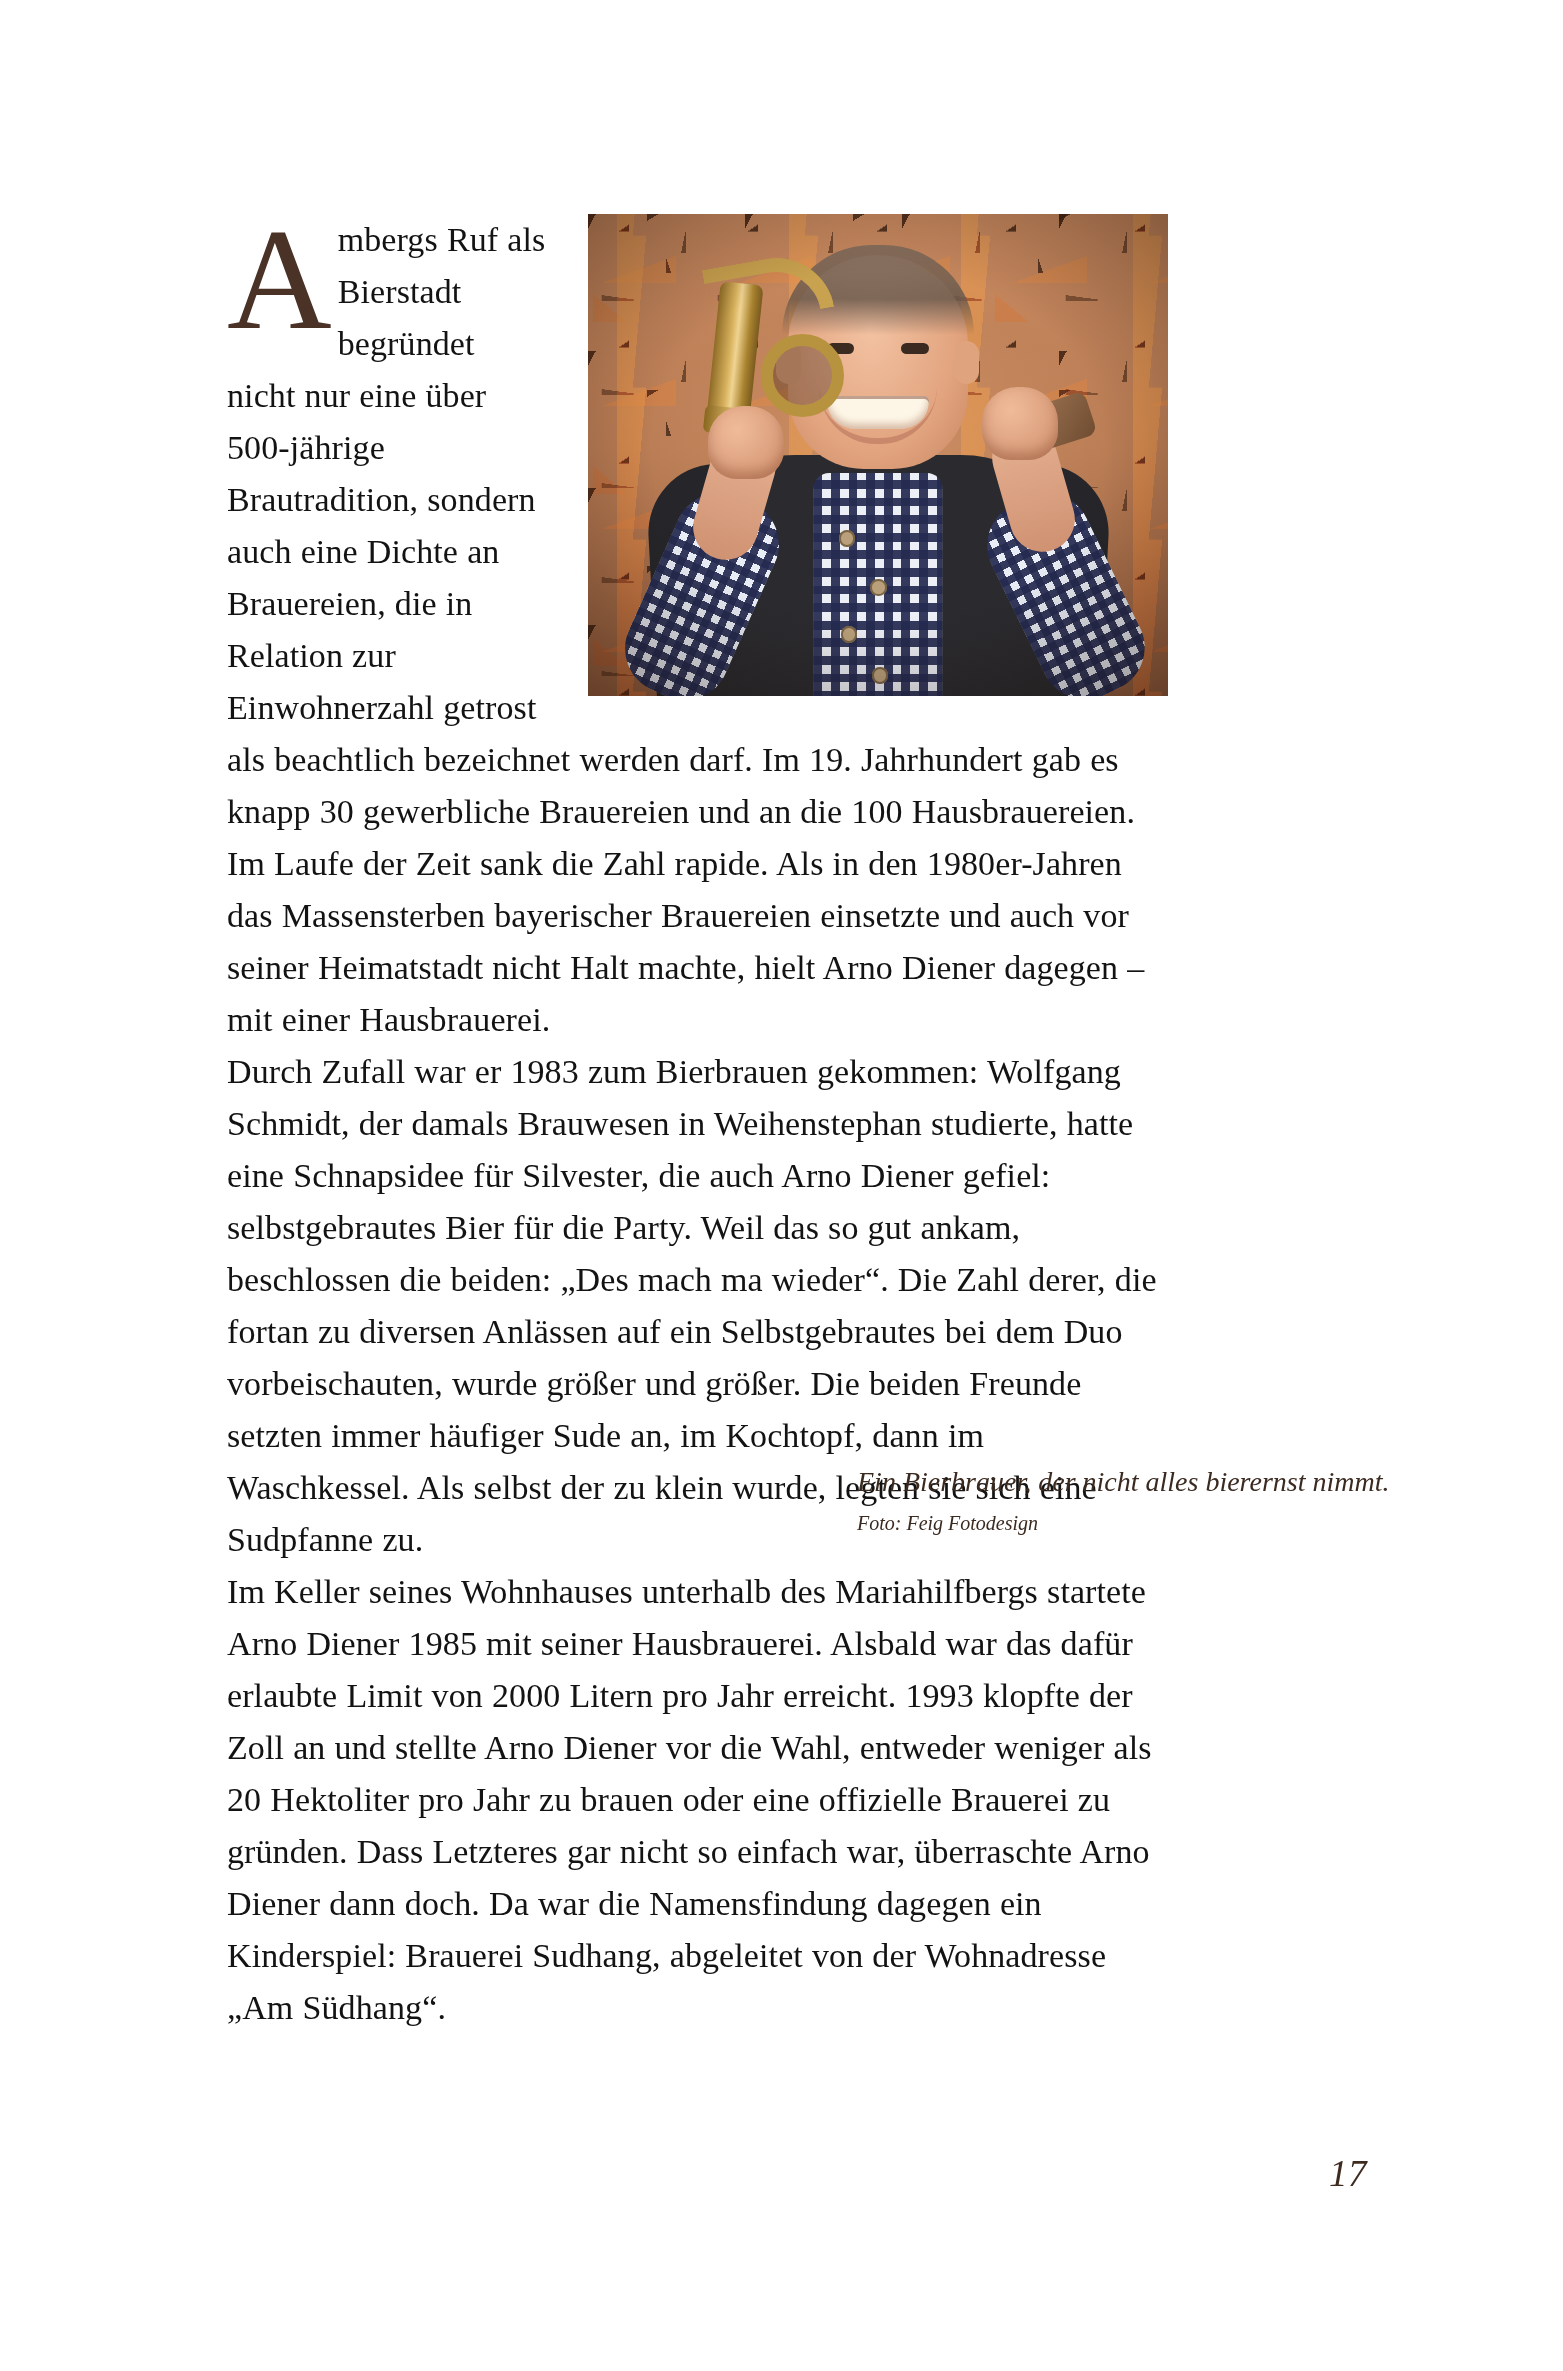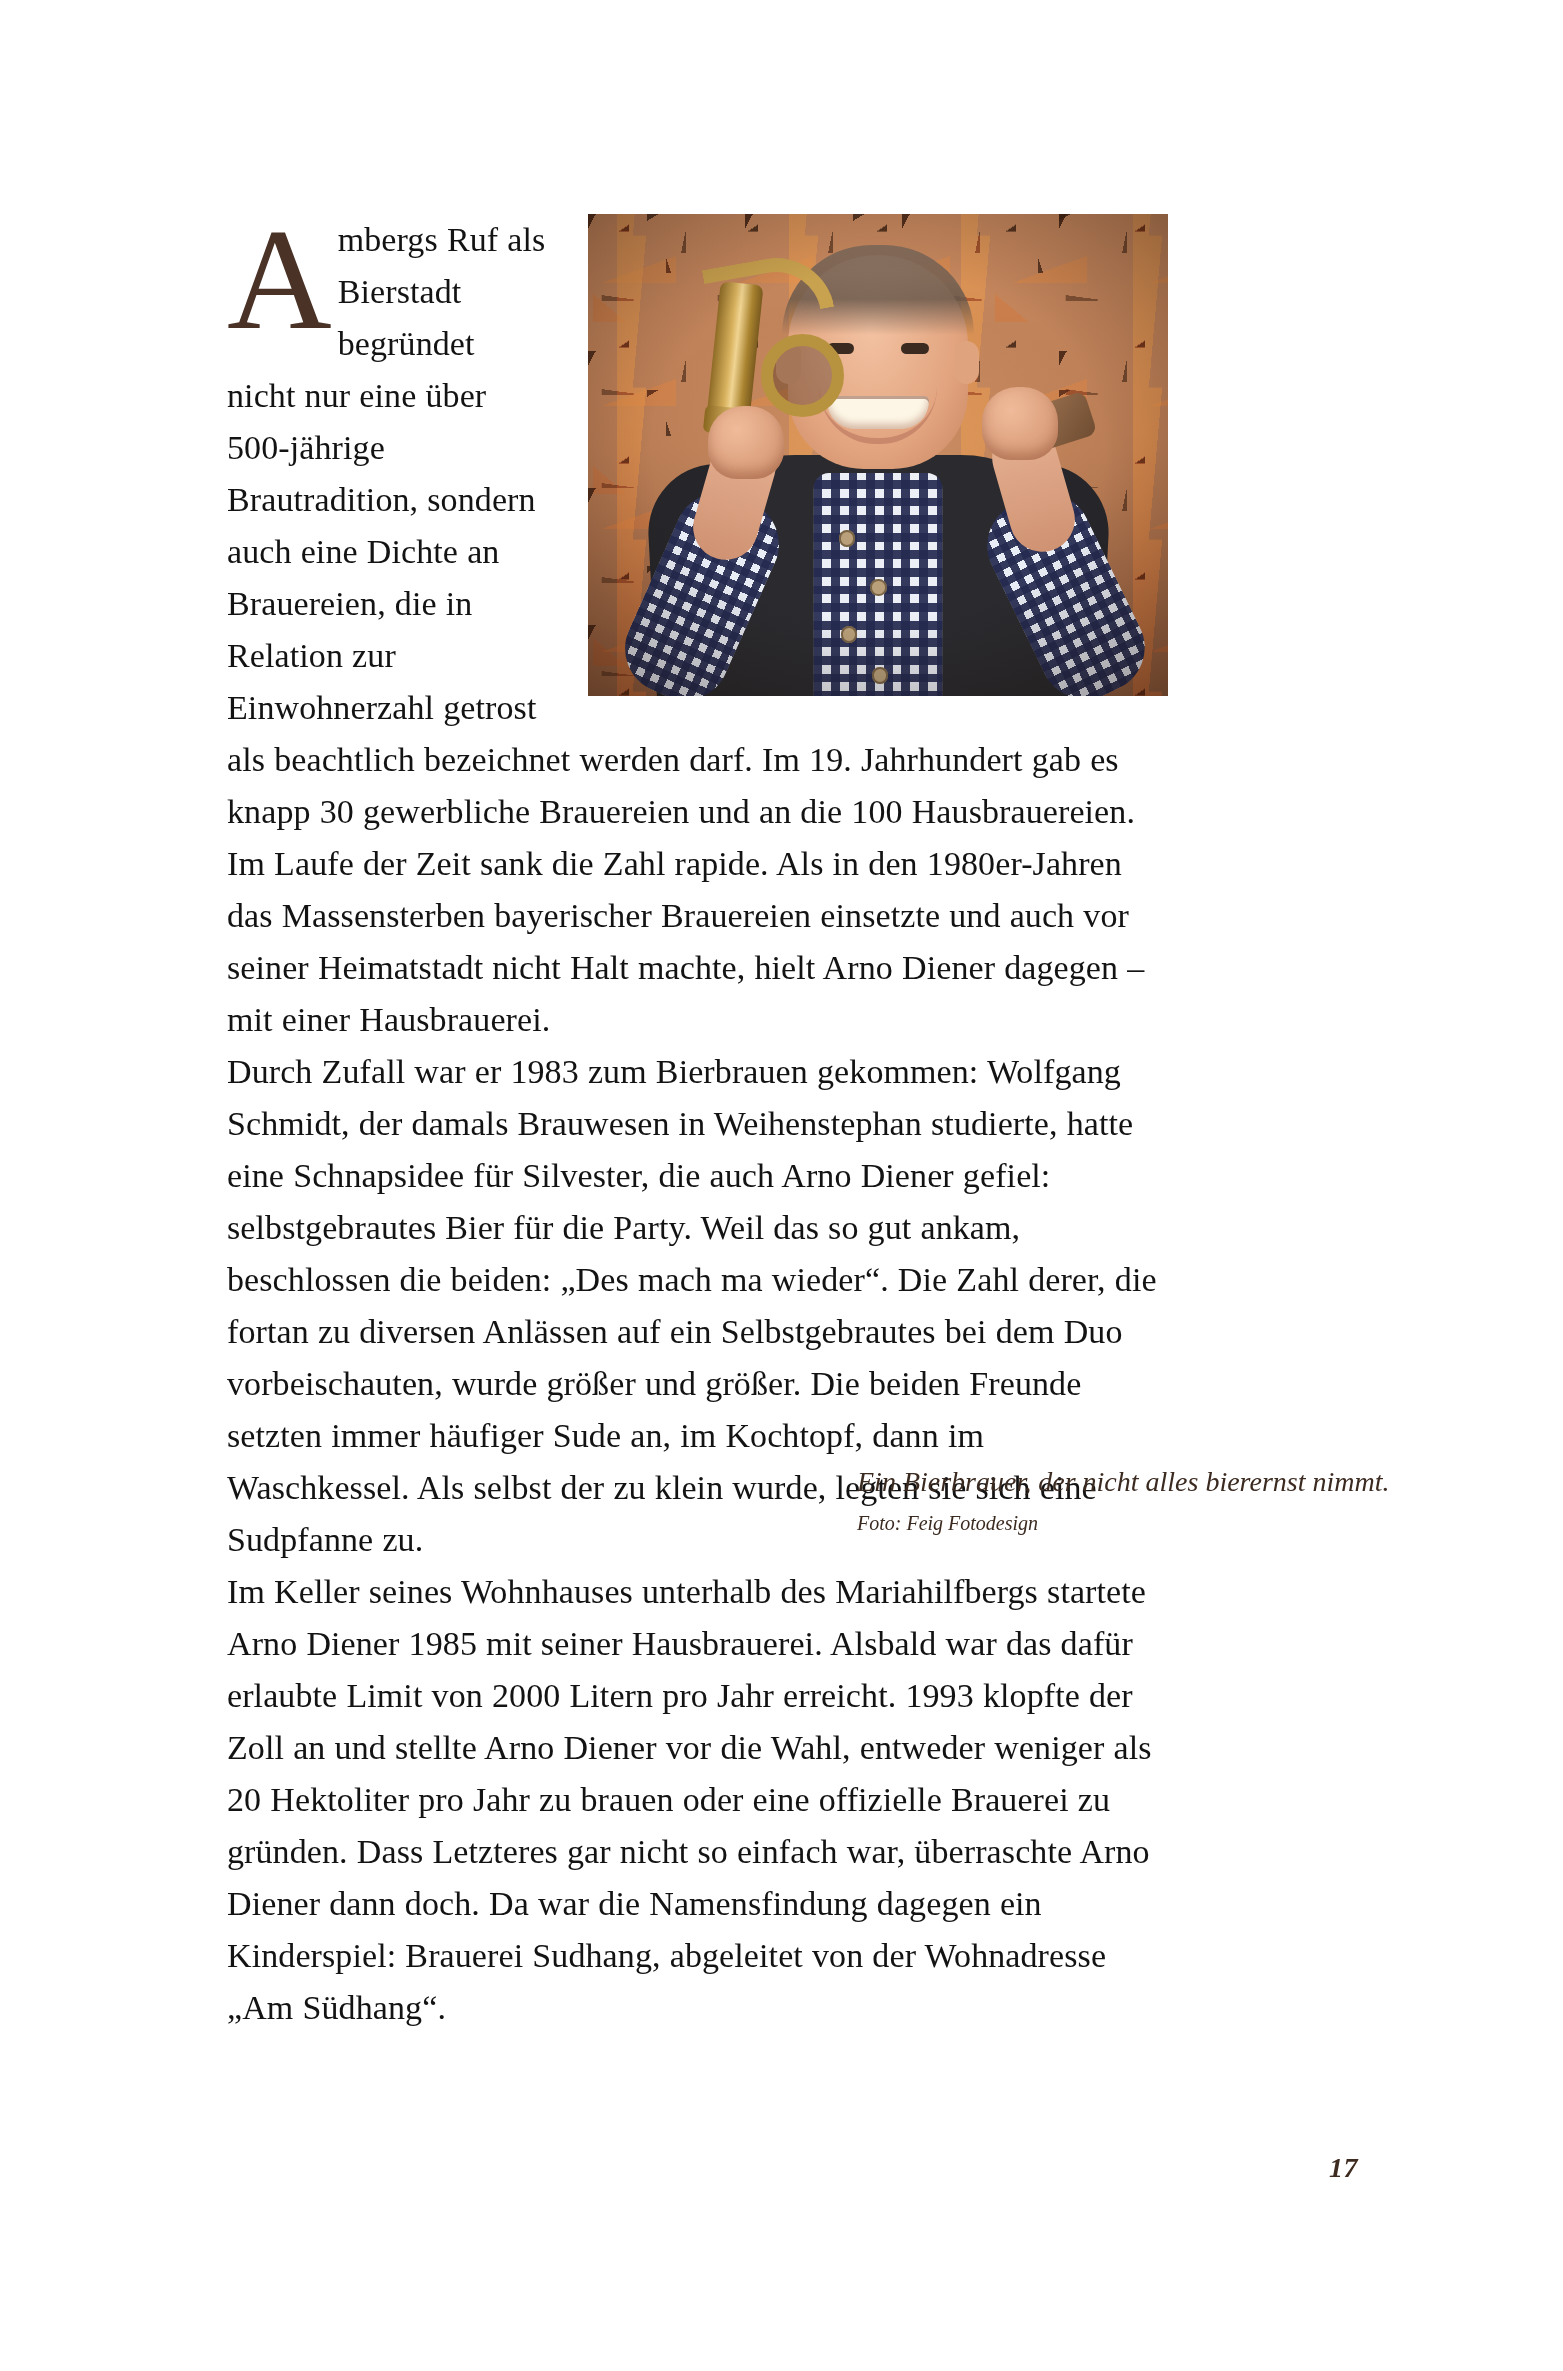--- a/index.html
+++ b/index.html
@@ -307,22 +307,22 @@
     color: #3b2a20;
     white-space: nowrap;
   }
 
   
   .folio {
     position: absolute;
     left: 1329px;
     top: 2152px;
     font-style: italic;
-    font-size: 28px;
-    font-weight: 700;
+    font-size: 37px;
+    font-weight: 400;
     color: #3e2b20;
     letter-spacing: 0.5px;
   }
 
   .clearfix::after { content: ""; display: block; clear: both; }
 </style>
 </head>
 <body>
 
 <div id="page">

